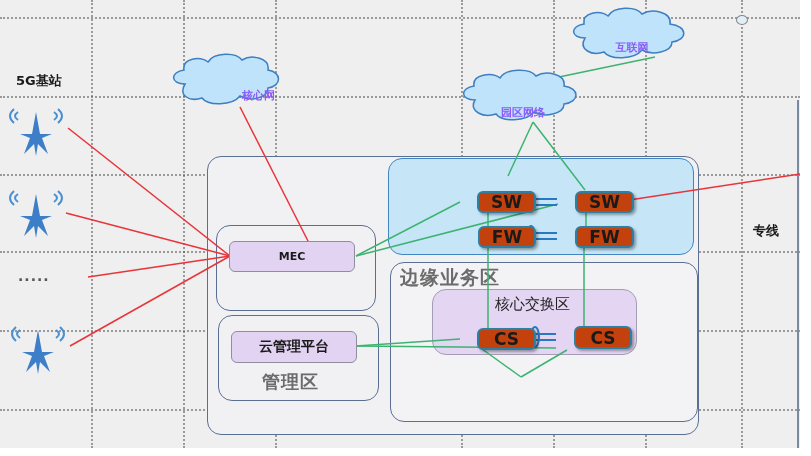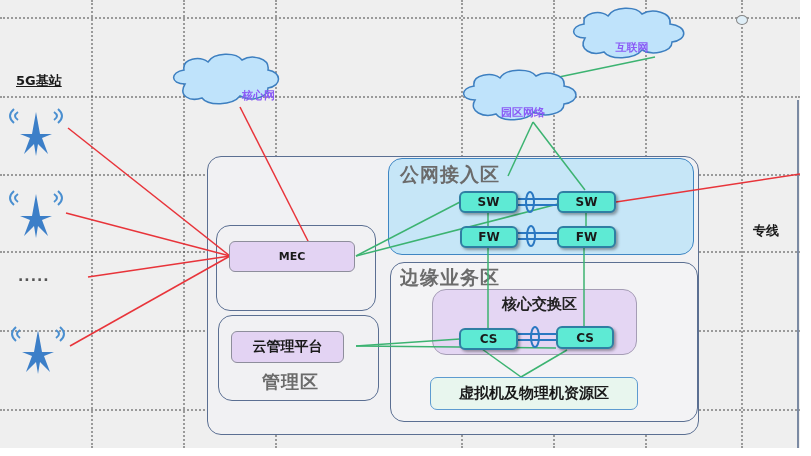--- a/index.html
+++ b/index.html
@@ -6,21 +6,21 @@
   body { width:811px; height:456px; background:#ffffff; font-family:"DejaVu Sans", sans-serif; overflow:hidden; }
   #canvas { position:relative; width:800px; height:448px; background:#efefef; overflow:hidden; }
   .grid-v { position:absolute; top:0; bottom:0; width:0; border-left:2px dotted #555; opacity:0.55; }
   .grid-h { position:absolute; left:0; right:0; height:0; border-top:2px dotted #555; opacity:0.55; }
   .abs { position:absolute; }
   .label-dark { color:#1a1a1a; font-weight:bold; }
   .zone { position:absolute; border:1.5px solid #5b6f92; border-radius:14px; box-sizing:border-box; }
   .zone-title { position:absolute; font-weight:bold; color:#6b6b6b; font-size:20px; letter-spacing:1px; }
   .node { position:absolute; box-sizing:border-box; border-radius:6px; display:flex; align-items:center; justify-content:center; font-weight:bold; }
   .purple-node { background:#e3d3f3; border:1.5px solid #8e8e9c; color:#1a1a1a; }
-  .green-node { background:#5eead4; border:2px solid #2f7fa3; color:#1a1a1a; font-size:12px; box-shadow:2px 2px 3px rgba(0,0,0,0.35); }
+  .green-node { background:#c2410c; border:2px solid #2f7fa3; color:#1a1a1a; font-size:17px; box-shadow:2px 2px 3px rgba(0,0,0,0.35);margin-left:18px; }
   .cloud-text { position:absolute; font-weight:bold; color:#8b5cf6; font-size:11px; text-align:center;margin-top:17px; }
   svg.overlay { position:absolute; left:0; top:0; }
 </style>
 </head>
 <body>
 
 <div id="canvas">
 
   <div class="grid-v" style="left:91px"></div>
   <div class="grid-v" style="left:183px"></div>
@@ -40,27 +40,26 @@
   <div class="abs" style="left:736px;top:15px;width:10px;height:8px;border:1px solid #888;border-radius:50%;background:#dfeef7;"></div>
 
   <div class="zone" style="left:207px;top:156px;width:492px;height:279px;background:#f1f1f3;"></div>
 
   <div class="zone" style="left:216px;top:225px;width:160px;height:86px;"></div>
 
   <div class="zone" style="left:218px;top:315px;width:161px;height:86px;"></div>
   <div class="zone-title" style="left:262px;top:370px;font-size:18px;">管理区</div>
 
   <div class="zone" style="left:388px;top:158px;width:306px;height:97px;background:#c6e6f7;border-color:#3f86c3;"></div>
-  <div class="zone-title" style="left:400px;top:162px;font-size:19px;">公网接入区</div>
 
   <div class="zone" style="left:390px;top:262px;width:308px;height:160px;background:#f3f3f5;"></div>
   <div class="zone-title" style="left:400px;top:265px;font-size:19px;">边缘业务区</div>
 
   <div class="zone" style="left:432px;top:289px;width:205px;height:66px;background:#e4d6f3;border-color:#a59db5;"></div>
-  <div class="abs" style="left:495px;top:295px;font-size:15px;font-weight:bold;color:#222;margin-left:7px;">核心交换区</div>
+  <div class="abs" style="left:495px;top:295px;font-size:15px;font-weight:normal;color:#222;">核心交换区</div>
 
   <svg class="overlay" width="800" height="448">
 
     <line x1="68" y1="128" x2="230" y2="256" stroke="#e8343a" stroke-width="1.5"></line>
     <line x1="66" y1="213" x2="230" y2="256" stroke="#e8343a" stroke-width="1.5"></line>
     <line x1="88" y1="277" x2="230" y2="256" stroke="#e8343a" stroke-width="1.5"></line>
     <line x1="70" y1="346" x2="230" y2="256" stroke="#e8343a" stroke-width="1.5"></line>
 
     <line x1="240" y1="107" x2="309" y2="243" stroke="#e8343a" stroke-width="1.5"></line>
 
@@ -105,21 +104,21 @@
       <path d="M585,38 C570,38 570,26 584,24 C582,12 600,10 608,16 C614,6 636,6 642,14 C652,8 672,12 670,24 C688,26 688,40 672,42 C672,52 652,56 642,50 C634,60 610,60 604,52 C592,56 578,50 585,38 Z"></path>
     </g>
     <g fill="#bfe3fb" stroke="#3d7fc0" stroke-width="1.5">
       <path d="M475,100 C460,100 460,88 474,86 C472,74 492,72 500,78 C506,68 530,68 536,76 C546,70 566,74 564,86 C580,88 580,102 564,104 C564,114 544,118 534,112 C526,122 502,122 496,114 C484,118 468,112 475,100 Z"></path>
     </g>
   </svg>
   <div class="cloud-text" style="left:195px;top:71px;width:80px;text-align:right;">核心网</div>
   <div class="cloud-text" style="left:592px;top:23px;width:80px;">互联网</div>
   <div class="cloud-text" style="left:478px;top:88px;width:90px;">园区网络</div>
 
-  <div class="abs label-dark" style="left:16px;top:72px;font-size:13px;text-decoration:underline;">5G基站</div>
+  <div class="abs label-dark" style="left:16px;top:72px;font-size:13px;">5G基站</div>
 
   <svg class="abs" style="left:4px;top:104px" width="64" height="56">
     <g fill="none" stroke="#4a8fd0" stroke-width="2">
         <path d="M14,8 Q8,12 14,16"></path>
         <path d="M10,5 Q2,12 10,19"></path>
         <path d="M50,8 Q56,12 50,16"></path>
         <path d="M54,5 Q62,12 54,19"></path>
       </g>
     <path d="M32,8 L36,30 L48,30 L38,34 L44,50 L34,40 L32,52 L30,40 L20,50 L26,34 L16,30 L28,30 Z" fill="#3c7fc8"></path>
   </svg>
@@ -137,25 +136,24 @@
     <g fill="none" stroke="#4a8fd0" stroke-width="2">
         <path d="M14,8 Q8,12 14,16"></path>
         <path d="M10,5 Q2,12 10,19"></path>
         <path d="M50,8 Q56,12 50,16"></path>
         <path d="M54,5 Q62,12 54,19"></path>
       </g>
     <path d="M32,8 L36,30 L48,30 L38,34 L44,50 L34,40 L32,52 L30,40 L20,50 L26,34 L16,30 L28,30 Z" fill="#3c7fc8"></path>
   </svg>
 
   <div class="node purple-node" style="left:229px;top:241px;width:126px;height:31px;font-size:11px;">MEC</div>
-  <div class="node purple-node" style="left:231px;top:331px;width:113px;height:32px;font-size:14px;">云管理平台</div>
+  <div class="node purple-node" style="left:231px;top:331px;width:126px;height:32px;font-size:14px;">云管理平台</div>
 
   <div class="node green-node" style="left:459px;top:191px;width:59px;height:22px;">SW</div>
   <div class="node green-node" style="left:557px;top:191px;width:59px;height:22px;">SW</div>
   <div class="node green-node" style="left:460px;top:226px;width:58px;height:22px;">FW</div>
   <div class="node green-node" style="left:557px;top:226px;width:59px;height:22px;">FW</div>
   <div class="node green-node" style="left:459px;top:328px;width:59px;height:22px;">CS</div>
   <div class="node green-node" style="left:556px;top:326px;width:58px;height:23px;">CS</div>
 
-  <div class="node" style="left:430px;top:377px;width:208px;height:33px;background:#e8f6ee;border:1.5px solid #5d9bd0;border-radius:7px;font-size:15px;color:#1a1a1a;">虚拟机及物理机资源区</div>
 
   <div class="abs label-dark" style="left:753px;top:222px;font-size:13px;">专线</div>
 </div>
 
 </body></html>

